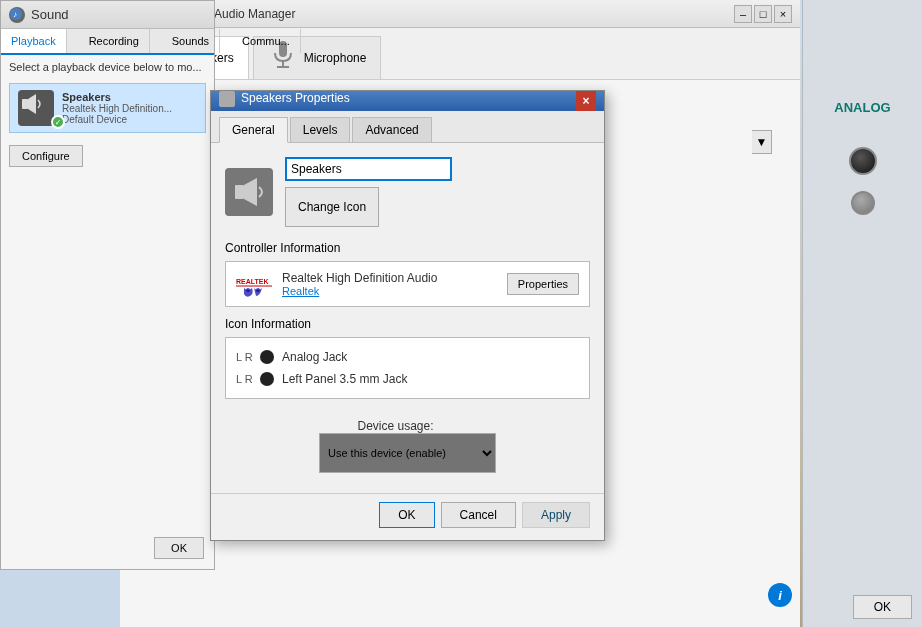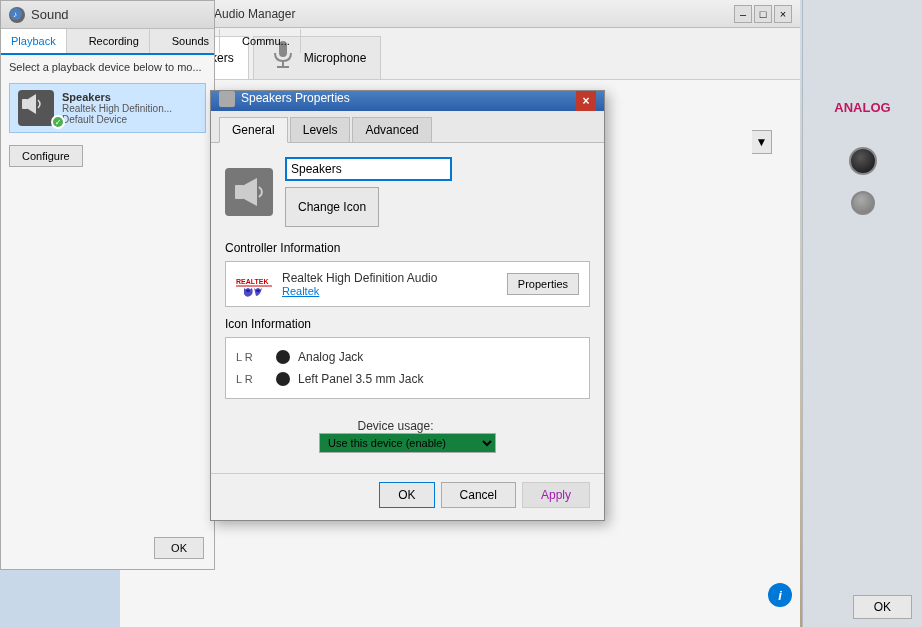--- a/index.html
+++ b/index.html
@@ -30,21 +30,21 @@
       background: #d8dde4;
       border-left: 1px solid #b0b8c0;
       display: flex;
       flex-direction: column;
       align-items: center;
       padding-top: 100px;
     }
     .analog-label {
       font-size: 13px;
       font-weight: bold;
-      color: #be185d;
+      color: #0f766e;
       margin-bottom: 32px;
     }
     .analog-knob {
       width: 28px;
       height: 28px;
       border-radius: 50%;
       background: radial-gradient(circle at 40% 35%, #555, #111);
       margin-bottom: 16px;
       border: 2px solid #888;
     }
@@ -369,21 +369,21 @@
     }
 
     .jack-row {
       display: flex;
       align-items: center;
       padding: 4px 0;
       font-size: 12px;
       color: #333;
     }
     .jack-lr {
-      width: 40px;
+      width: 24px;
       color: #555;
       font-size: 11px;
     }
     .jack-dot {
       width: 14px; height: 14px;
       background: #222;
       border-radius: 50%;
       margin-right: 8px;
       flex-shrink: 0;
     }
@@ -396,23 +396,23 @@
       flex-direction: column;
     }
     .device-usage-label {
       width: 100px;
       color: #333;
     }
     .device-usage-select {
       flex: 1;
       height: 32px;
       border: 1px solid #aaa;
-      background: #15803d;
-      font-size: 11px;
-      padding: 2px 4px;
+      background: #737373;
+      font-size: 11px;
+      padding: 12px 4px;
     }
 
     
     .dialog-footer {
       display: flex;
       justify-content: flex-end;
       padding: 8px 14px 12px;
       gap: 6px;
       border-top: 1px solid #ccc;
     }
@@ -424,21 +424,21 @@
     }
     .dialog-btn-ok {
       background: #e8e8e8;
       border: 1px solid #0078d7;
     }
     .dialog-btn-cancel {
       background: #e8e8e8;
     }
     .dialog-btn-apply {
       background: #e0e0e0;
-      color: #a21caf;
+      color: #0c4a6e;
       border: 1px solid #ccc;
       cursor: default;
     }
 
     
     .set-default-area {
       position: absolute;
       top: 130px; right: 150px;
       display: flex;
       align-items: center;

